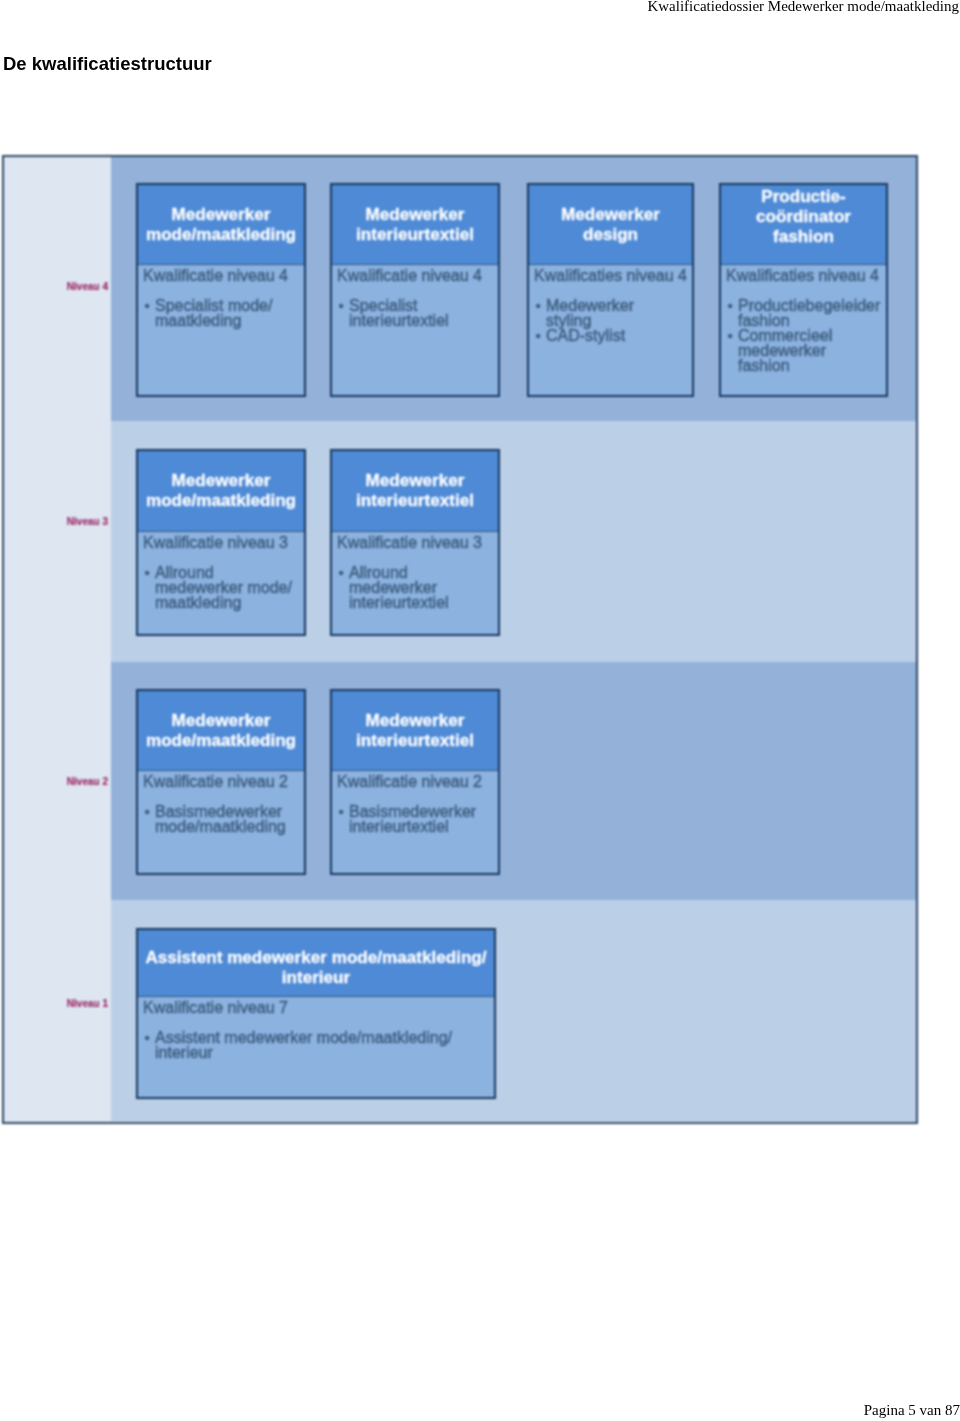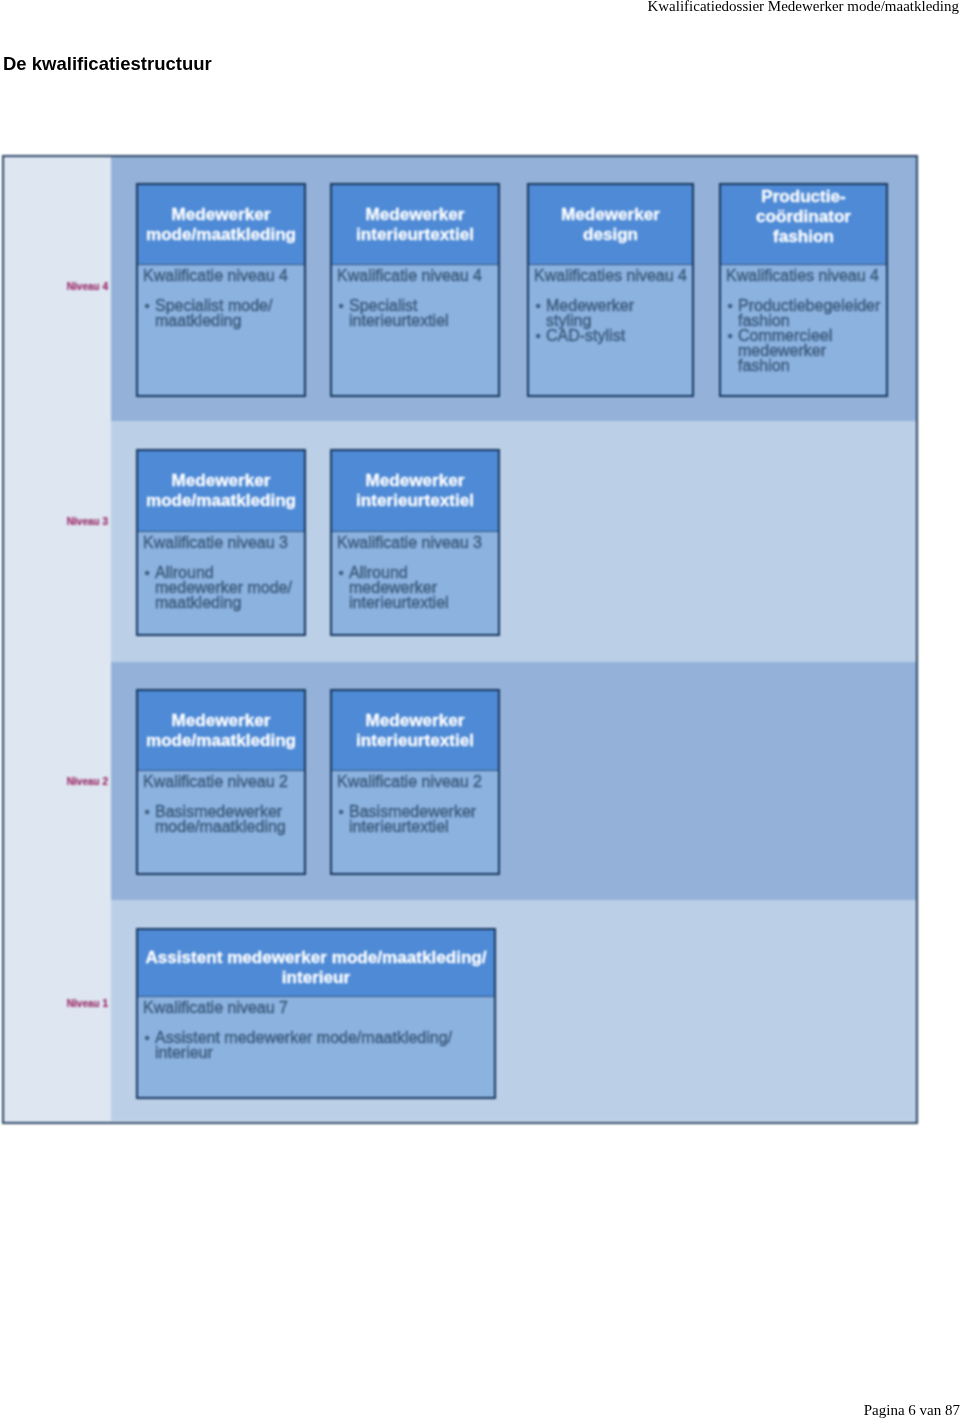--- a/index.html
+++ b/index.html
@@ -134,14 +134,14 @@
             <span>Assistent medewerker mode/maatkleding/<br>interieur</span>
           </div>
           <div class="cqual">Kwalificatie niveau 7</div>
           <ul class="clist">
             <li>Assistent medewerker mode/maatkleding/<br>interieur</li>
           </ul>
         </div>
       </div>
   </div>
 
-  <div class="pg-foot">Pagina 6 van 87</div>
+  <div class="pg-foot">Pagina 5 van 87</div>
 </div>
 
 </body></html>

